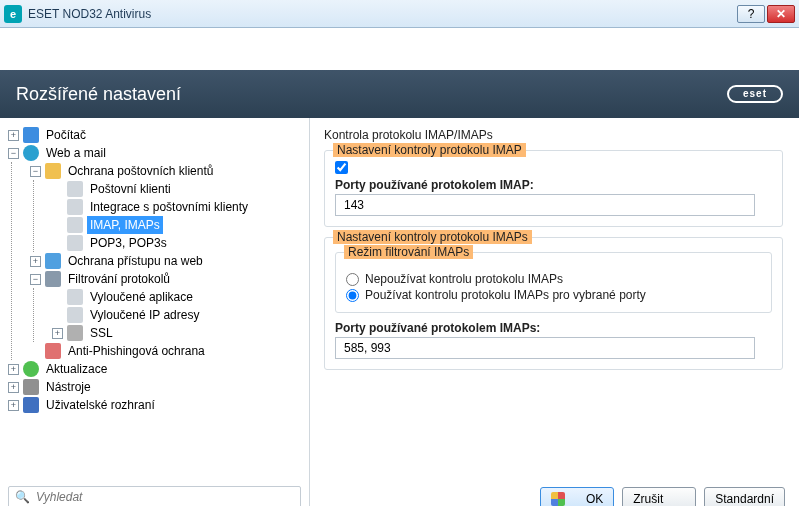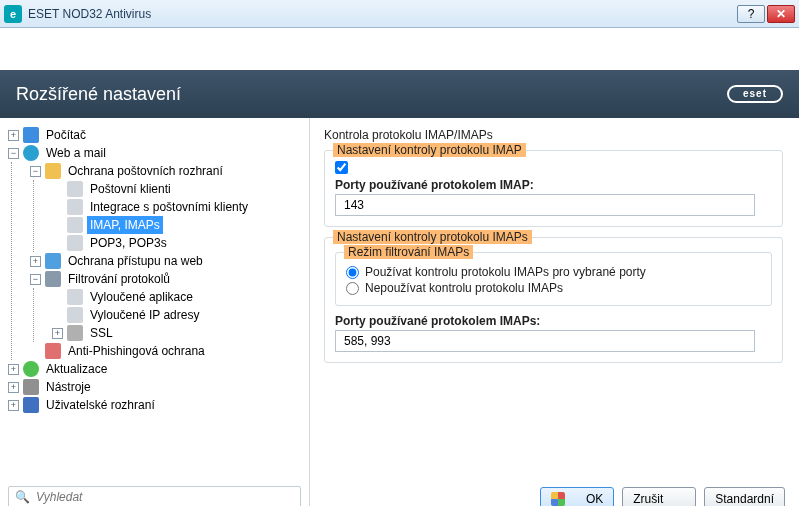--- a/index.html
+++ b/index.html
@@ -41,21 +41,21 @@
     .dotted { border-left: 1px dotted #999; margin-left: 5px; padding-left: 10px; }
 
     .search-row { border: 1px solid #c4ccd4; border-radius: 2px; display: flex; align-items: center; padding: 3px 6px; margin: 6px 4px 2px 4px; background: #fff; }
     .search-row .mag { color: #888; margin-right: 6px; }
     .search-row input { border: none; outline: none; flex: 1; color: #8b5cf6; font-style: italic; }
 
     .content { flex: 1; padding: 10px 16px 8px 14px; color: #222; }
     .content .section-title { margin-bottom: 8px; }
     .group { border: 1px solid #d6dde3; border-radius: 3px; padding: 8px 10px 10px 10px; margin-bottom: 10px; position: relative; }
     .group-title { position: absolute; top: -8px; left: 8px; background: #fdba74; padding: 0 4px; }
-    .subgroup { border: 1px solid #d6dde3; border-radius: 3px; padding: 10px 10px 8px 10px; margin: 6px 0 8px 0; position: relative; }
+    .subgroup { border: 1px solid #d6dde3; border-radius: 3px; padding: 17px 10px 8px 10px; margin: 6px 0 8px 0; position: relative; }
     .chk-row, .radio-row { display: flex; align-items: center; margin: 2px 0; }
     .chk-row input, .radio-row input { margin-right: 6px; }
     .chk-row .u { text-decoration: underline; }
     .field-label { margin: 4px 0 2px 0; font-weight: bold; }
     .text-input { width: 420px; border: 1px solid #b8c2cc; padding: 3px 8px; background: #fff; }
 
     .buttons { position: absolute; bottom: 8px; right: 14px; display: flex; gap: 8px; }
     .btn { min-width: 74px; height: 23px; border: 1px solid #8a97a4; border-radius: 3px; background: linear-gradient(#fdfdfd,#e6ebef); cursor: pointer; padding: 0 10px; display: flex; align-items: center; justify-content: space-between; gap: 4px; }
     .btn.ok { border-color: #3a8de0; background: linear-gradient(#eaf4ff,#cfe6fb); }
     .shield { width: 14px; height: 14px; background: conic-gradient(#e05050 0 25%, #50c050 0 50%, #5080e0 0 75%, #f0c040 0); border-radius: 2px; }
@@ -90,21 +90,21 @@
           <div class="row">
             <span class="expander">−</span>
             <span class="icon ic-globe"></span>
             <span class="lbl">Web a mail</span>
           </div>
           <ul class="dotted">
             <li>
               <div class="row">
                 <span class="expander">−</span>
                 <span class="icon ic-mail"></span>
-                <span class="lbl">Ochrana poštovních rozhraní</span>
+                <span class="lbl">Ochrana poštovních klientů</span>
               </div>
               <ul class="dotted">
                 <li>
                     <div class="row">
                       <span class="noexp"></span>
                       <span class="icon ic-doc"></span>
                       <span class="lbl">Poštovní klienti</span>
                     </div>
                   </li>
                 <li>
@@ -215,26 +215,26 @@
       </label>
       <div class="field-label"><span>Po</span><span class="u">r</span><span>ty používané protokolem IMAP:</span></div>
       <input class="text-input" type="text" value="143" style="">
     </div>
 
     <div class="group">
       <div class="group-title">Nastavení kontroly protokolu IMAPs</div>
       <div class="subgroup">
         <div class="group-title">Režim filtrování IMAPs</div>
         <label class="radio-row">
+          <input type="radio" name="imaps" style="">
+          <span><span class="u">N</span><span>epoužívat kontrolu protokolu IMAPs</span></span>
+        </label>
+        <label class="radio-row">
           <input type="radio" name="imaps" checked="" style="">
           <span>Používat kontrolu protokolu IMAPs pro vybrané porty</span>
-        </label>
-        <label class="radio-row">
-          <input type="radio" name="imaps" style="">
-          <span><span class="u">N</span><span>epoužívat kontrolu protokolu IMAPs</span></span>
         </label>
       </div>
       <div class="field-label">Porty používané protokolem IMAPs:</div>
       <input class="text-input" type="text" value="585, 993" style="">
     </div>
 
     <div class="buttons">
       <button class="btn ok">
           <span class="shield"></span>
           <span>OK</span>

